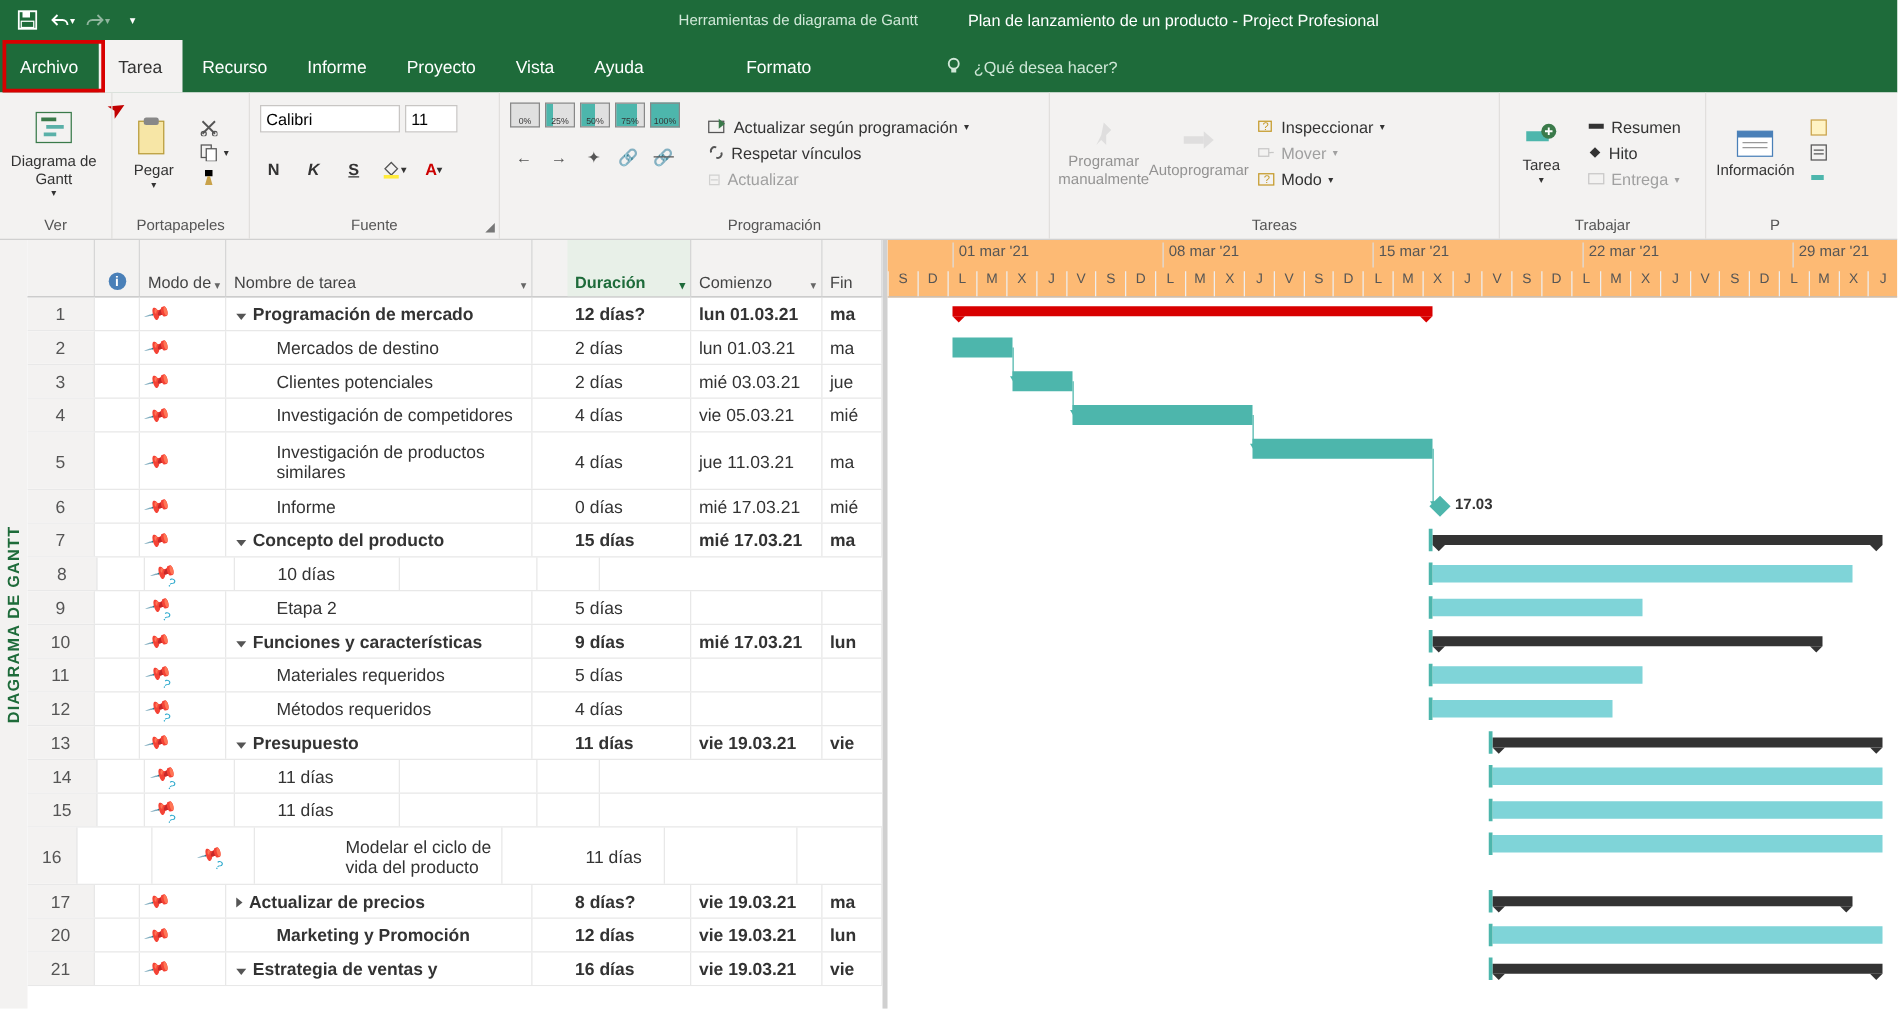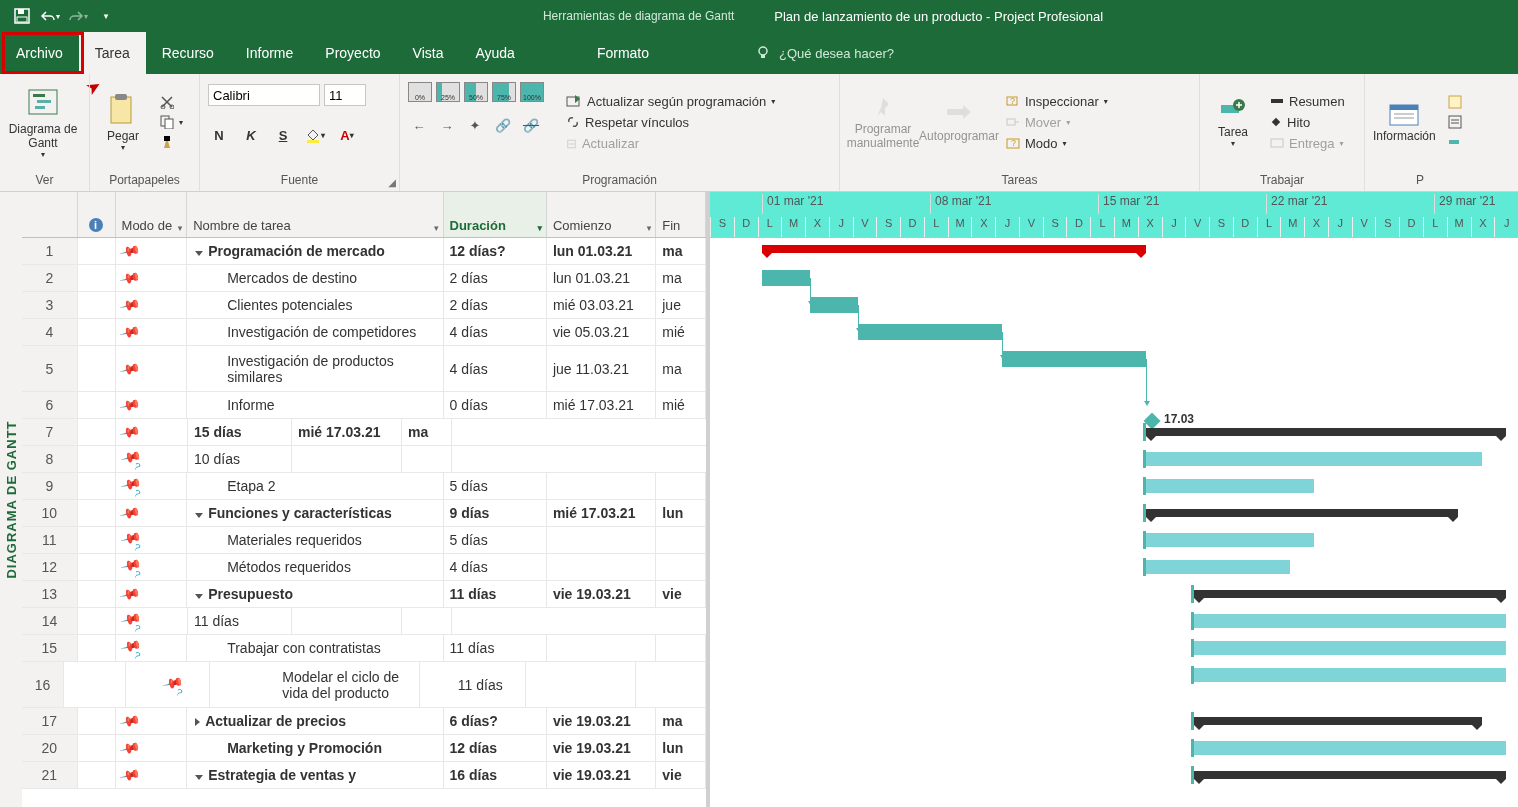--- a/index.html
+++ b/index.html
@@ -49,37 +49,37 @@
 .side-label { width: 22px; background:#f3f2f1; display:flex; align-items:center; justify-content:center; }
 .side-label span { transform: rotate(-90deg); white-space: nowrap; color: #1e6b3a; font-weight: bold; font-size: 13px; letter-spacing: 1px; }
 
 
 .table-pane { width: 688px; display:flex; flex-direction:column; border-right: 4px solid #d0d0d0; }
 .thead { display:flex; background:#f3f2f1; border-bottom: 1px solid #c0c0c0; height: 46px;}
 .th { border-right: 1px solid #d6d6d6; padding: 4px 6px; font-size:13px; color:#444; display:flex; align-items:flex-end; position:relative; }
 .th.sorted { background:#e8f0e8; color:#1e6b3a; font-weight:bold; }
 .th .dd { position:absolute; right:4px; bottom:4px; font-size:9px; color:#666; }
 .col-rn { width:56px; } .col-i { width:38px; } .col-mode { width:72px; }
-.col-name { width:258px; } .col-dur { width:104px; } .col-start { width:110px; } .col-end { width:50px; }
+.col-name { width:258px; } .col-dur { width:104px;margin-left:28px; } .col-start { width:110px; } .col-end { width:50px; }
 
 .tbody { overflow: hidden; }
 .tr { display:flex; border-bottom: 1px solid #e8e8e8; min-height: 27px; }
 .td { border-right: 1px solid #e8e8e8; padding: 3px 6px; font-size: 14px; display:flex; align-items:center; overflow:hidden; }
 .td.rn { background:#f3f2f1; justify-content:center; color:#555; }
 .td.name { display:flex; align-items:center; }
 .bold { font-weight:bold; }
 .collapse-tri { display:inline-block; width:0; height:0; border-top:5px solid #555; border-left:4px solid transparent; border-right:4px solid transparent; margin-right:5px; }
 .collapse-tri.right { border-top:4px solid transparent; border-bottom:4px solid transparent; border-left:5px solid #555; border-right:none; }
 .indent0 { padding-left: 2px; } .indent1 { padding-left: 34px; }
 .pin-icon { color:#2aa8cc; transform: rotate(30deg); font-size:14px; }
 .pin-q::after { content:'?'; font-size:10px; color:#2aa8cc; position:relative; left:-2px; top:3px; }
 
 
 .gantt-pane { flex:1; display:flex; flex-direction:column; position:relative; overflow:hidden; }
-.timescale { height:46px; background:#5eead4; border-bottom:1px solid #c0c0c0; display:flex; flex-direction:column; }
+.timescale { height:46px; background:#fdba74; border-bottom:1px solid #c0c0c0; display:flex; flex-direction:column; }
 .ts-top { flex:1; display:flex; position:relative; }
 .ts-week { position:absolute; top:2px; font-size:12px; color:#555; border-left:1px solid #ddd; padding-left:4px; height:20px; }
 .ts-bot { height:20px; display:flex; }
 .ts-day { width:24px; text-align:center; font-size:11px; color:#555; border-left:1px solid #eee; }
 .gantt-body { flex:1; position:relative; }
 .g-row { position:absolute; left:0; right:0; height:27px; }
 .g-bar { position:absolute; height:16px; top:5px; }
 .g-summary { background:#333; height:8px; top:9px; }
 .g-summary::before, .g-summary::after { content:''; position:absolute; top:8px; width:0; height:0; border-top:5px solid #333; border-left:5px solid transparent; border-right:5px solid transparent; }
 .g-summary::before { left:-0px; } .g-summary::after { right:-0px; }
@@ -506,20 +506,23 @@
             <div class="td col-dur">0 días</div>
             <div class="td col-start">mié 17.03.21</div>
             <div class="td col-end">mié</div>
           </div>
           <div class="tr" style="height: 27px;">
             <div class="td rn col-rn">7</div>
             <div class="td col-i"></div>
             <div class="td col-mode">
               <span class="pin-icon">📌</span>
             </div>
+            <div class="td name col-name">
+              <div class="indent0"><span class="collapse-tri"></span><span class="bold">Concepto del producto</span></div>
+            </div>
             <div class="td col-dur bold">15 días</div>
             <div class="td col-start bold">mié 17.03.21</div>
             <div class="td col-end bold">ma</div>
           </div>
           <div class="tr" style="height: 27px;">
             <div class="td rn col-rn">8</div>
             <div class="td col-i"></div>
             <div class="td col-mode">
               <span class="pin-icon pin-q">📌</span>
             </div>
@@ -601,23 +604,20 @@
             <div class="td col-dur">11 días</div>
             <div class="td col-start"></div>
             <div class="td col-end"></div>
           </div>
           <div class="tr" style="height: 27px;">
             <div class="td rn col-rn">15</div>
             <div class="td col-i"></div>
             <div class="td col-mode">
               <span class="pin-icon pin-q">📌</span>
             </div>
-            <div class="td name col-name">
-              <div class="indent1"><span>Trabajar con contratistas</span></div>
-            </div>
             <div class="td col-dur">11 días</div>
             <div class="td col-start"></div>
             <div class="td col-end"></div>
           </div>
           <div class="tr" style="height: 46px; gap: 32px;">
             <div class="td rn col-rn">16</div>
             <div class="td col-i"></div>
             <div class="td col-mode">
               <span class="pin-icon pin-q">📌</span>
             </div>
@@ -630,21 +630,21 @@
           </div>
           <div class="tr" style="height: 27px;">
             <div class="td rn col-rn">17</div>
             <div class="td col-i"></div>
             <div class="td col-mode">
               <span class="pin-icon">📌</span>
             </div>
             <div class="td name col-name">
               <div class="indent0"><span class="collapse-tri right"></span><span class="bold">Actualizar de precios</span></div>
             </div>
-            <div class="td col-dur bold">6 días?</div>
+            <div class="td col-dur bold">8 días?</div>
             <div class="td col-start bold">vie 19.03.21</div>
             <div class="td col-end bold">ma</div>
           </div>
           <div class="tr" style="height: 27px;">
             <div class="td rn col-rn">20</div>
             <div class="td col-i"></div>
             <div class="td col-mode">
               <span class="pin-icon">📌</span>
             </div>
             <div class="td name col-name">
@@ -725,21 +725,21 @@
           </div>
           <div class="g-row" style="top: 54px; height: 27px;">
             <div class="g-bar g-task" style="left: 100px; width: 48px;"></div>
           </div>
           <div class="g-row" style="top: 81px; height: 27px;">
             <div class="g-bar g-task" style="left: 148px; width: 144px;"></div>
           </div>
           <div class="g-row" style="top: 108px; height: 46px;">
             <div class="g-bar g-task" style="left: 292px; width: 144px;"></div>
           </div>
-          <div class="g-row" style="top: 154px; height: 27px; margin-top: 16px;">
+          <div class="g-row" style="top: 154px; height: 27px;">
             <div class="g-ms-label" style="left: 454px; top: 4px;">17.03</div>
             <div class="g-bar g-ms" style="left: 436px;"></div>
           </div>
           <div class="g-row" style="top: 181px; height: 27px;">
             <div class="g-bar g-summary" style="left: 436px; width: 360px;"></div>
             <div class="left-mark" style="left: 433px; top: 4px; height: 18px;"></div>
           </div>
           <div class="g-row" style="top: 208px; height: 27px;">
             <div class="g-bar g-manual" style="left: 436px; width: 336px;"></div>
             <div class="left-mark" style="left: 433px; top: 4px; height: 18px;"></div>

